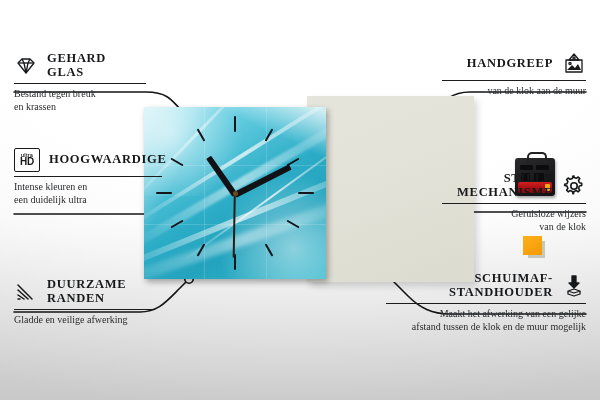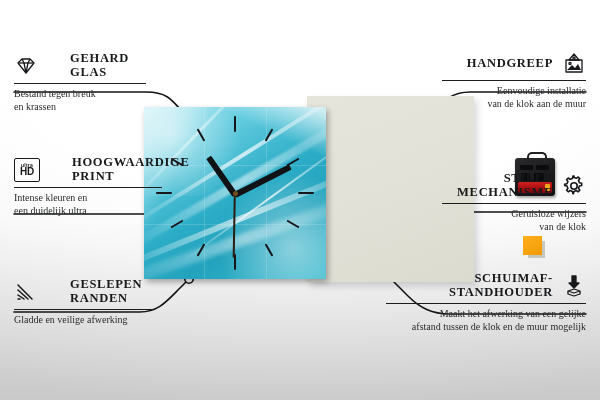--- a/index.html
+++ b/index.html
@@ -84,21 +84,21 @@
   .mech .slot{position:absolute;background:#0c0c0e;border-radius:1px;}
   .foam{
     position:absolute;left:216px;top:140px;width:19px;height:19px;
     background:linear-gradient(150deg,#ffb01a 0%,#f09a08 100%);
     box-shadow:4px 4px 0 -1px rgba(190,190,180,0.85);
   }
 
   
   .feat{position:absolute;}
   .feat .head{display:flex;align-items:center;gap:9px;}
-  .feat .titles{line-height:1.08;margin-left:23px;}
+  .feat .titles{line-height:1.08;}
   .feat .t{
     font-family:"Liberation Serif", serif;
     font-weight:bold;font-size:12.5px;letter-spacing:.7px;color:#17181a;
     white-space:nowrap;
   }
   .feat .rule{height:1px;background:#1b1c1e;margin:4px 0 4px 0;}
   .feat .sub{
     font-family:"Liberation Serif", serif;
     font-size:10px;color:#2a2b2d;line-height:1.28;white-space:nowrap;
   }
@@ -200,46 +200,45 @@
       <div class="titles">
         <div class="t">GEHARD</div>
         <div class="t">GLAS</div>
       </div>
     </div>
     <div class="rule"></div>
     <div class="sub">Bestand tegen breuk</div>
     <div class="sub">en krassen</div>
   </div>
 
-  <div class="feat left" style="left:14px;top:156px;width:148px;">
+  <div class="feat left" style="left:14px;top:148px;width:148px;">
     <div class="head">
       <div class="ico hd-badge">
         <span class="u">ultra</span>
         <span class="h">HD</span>
       </div>
       <div class="titles">
         <div class="t">HOOGWAARDIGE</div>
-        <div class="t">PRINT</div>
       </div>
     </div>
     <div class="rule"></div>
     <div class="sub">Intense kleuren en</div>
     <div class="sub">een duidelijk ultra</div>
   </div>
 
   <div class="feat left" style="left:14px;top:278px;width:140px;">
     <div class="head">
       <svg class="ico" viewBox="0 0 24 24" fill="none" stroke="#17181a" stroke-width="1.5" stroke-linecap="round">
         <path d="M4 5 L18 19"></path>
           <path d="M4 10 L14 19"></path>
           <path d="M4 15 L10 19"></path>
           <path d="M4 19 L6 19"></path>
       </svg>
       <div class="titles">
-        <div class="t">GESLEPEN</div>
+        <div class="t">DUURZAME</div>
         <div class="t">RANDEN</div>
       </div>
     </div>
     <div class="rule"></div>
     <div class="sub">Gladde en veilige afwerking</div>
   </div>
 
   <div class="feat right" style="left:442px;top:52px;width:144px;">
     <div class="head">
       <div class="titles">
@@ -247,21 +246,20 @@
       </div>
       <svg class="ico" viewBox="0 0 24 24" fill="none" stroke="#17181a" stroke-width="1.3" stroke-linejoin="round">
         <rect x="4" y="8" width="16" height="12"></rect>
         <path d="M12 2 L7 8 H17 Z"></path>
         <circle cx="12" cy="6" r="1.1"></circle>
         <path d="M5 18 L10 13 L13 16 L16 12 L19 18 Z" fill="#17181a" stroke="none"></path>
         <circle cx="8" cy="11.5" r="1.1"></circle>
       </svg>
     </div>
     <div class="rule"></div>
-    <div class="sub">Eenvoudige installatie</div>
     <div class="sub">van de klok aan de muur</div>
   </div>
 
   <div class="feat right" style="left:442px;top:172px;width:144px;">
     <div class="head">
       <div class="titles">
         <div class="t">STILLE</div>
         <div class="t">MECHANISME</div>
       </div>
       <svg class="ico" viewBox="0 0 24 24" fill="none" stroke="#17181a" stroke-width="1.6" stroke-linejoin="round">

